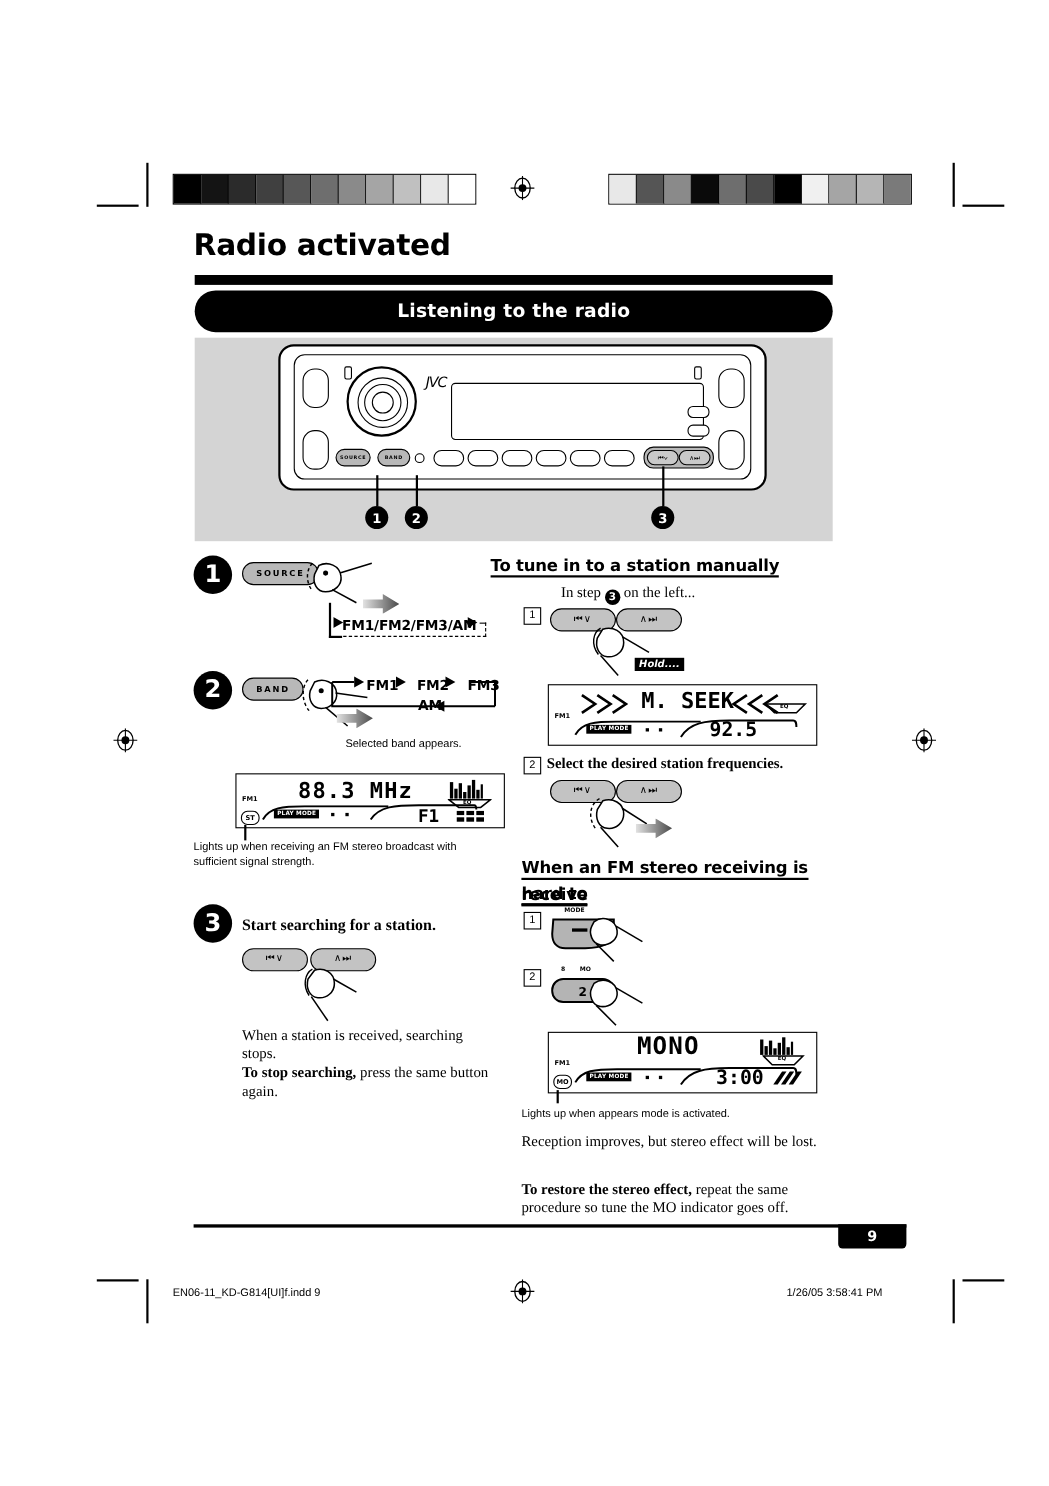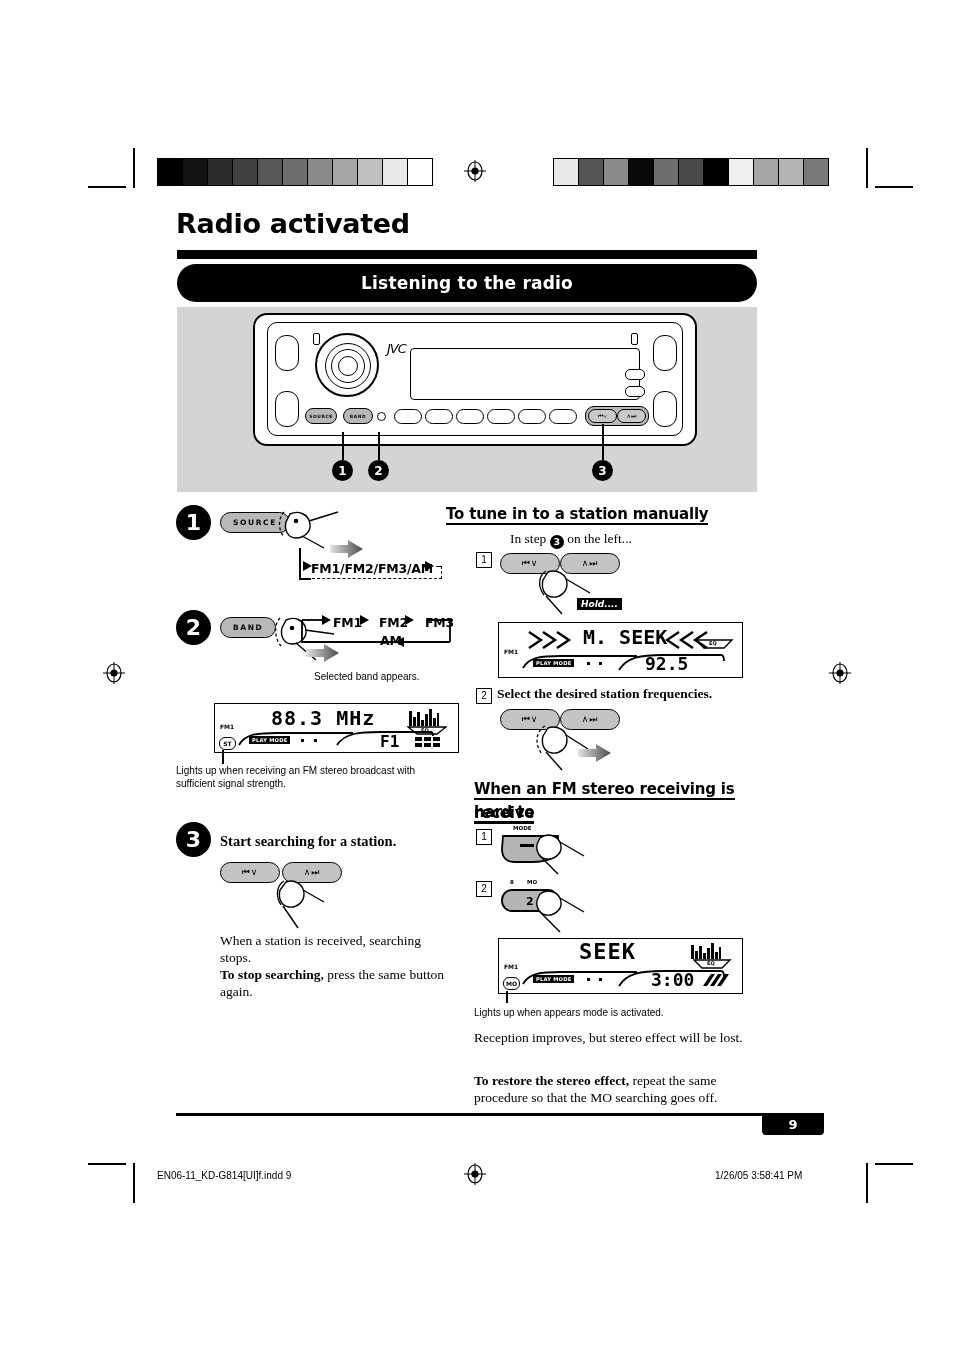--- a/index.html
+++ b/index.html
@@ -446,21 +446,21 @@
   <rect x="2" y="2" width="56" height="21" rx="10" fill="#b4b4b4" stroke="#000" stroke-width="1.8"></rect>
   <text x="26" y="17" font-family="DejaVu Sans, sans-serif" font-size="11" font-weight="bold" fill="#000">2</text>
 </svg>
 <svg class="finger abs" style="left:528px;top:886px;" width="70" height="48" viewBox="0 0 70 48">
   <path d="M12 8 C20 2 32 6 33 16 C34 24 26 30 18 29 C10 28 7 18 10 12 Z" fill="#fff" stroke="#000" stroke-width="1.4"></path>
   <path d="M32 12 L56 26" stroke="#000" stroke-width="1.4" fill="none"></path>
   <path d="M14 28 L32 46" stroke="#000" stroke-width="1.4" fill="none"></path>
 </svg>
 
 <div class="lcd" style="left:498px;top:938px;width:243px;height:54px;">
-  <div class="lcd-main" style="left:80px;top:0px;font-size:22px;letter-spacing:1px;">SEEK</div>
+  <div class="lcd-main" style="left:80px;top:0px;font-size:22px;letter-spacing:1px;">MONO</div>
   <div class="lcd-small" style="left:5px;top:25px;line-height:.95;white-space:pre;">FM1</div>
   <div class="stbadge" style="left:4px;top:38px;">MO</div>
   <svg class="abs" style="left:22px;top:32px;" width="118" height="14" viewBox="0 0 118 14">
       <path d="M2 13 C8 2 20 1 40 1 L116 1" stroke="#000" stroke-width="1.8" fill="none"></path>
     </svg>
   <div class="playmode" style="left:34px;top:36px;">PLAY MODE</div>
   <div class="abs" style="left:88px;top:39px;width:3px;height:3px;background:#000;"></div>
   <div class="abs" style="left:100px;top:39px;width:3px;height:3px;background:#000;"></div>
   <svg class="abs" style="left:118px;top:30px;" width="110" height="18" viewBox="0 0 110 18">
       <path d="M2 17 C10 4 24 2 46 2 L104 2 C107 2 107 5 107 8" stroke="#000" stroke-width="1.8" fill="none"></path>
@@ -483,19 +483,19 @@
   <svg class="abs" style="left:202px;top:34px;" width="30" height="16" viewBox="0 0 30 16">
     <path d="M2 13 L10 1 L14 1 L6 13 Z" fill="#000"></path>
       <path d="M9 13 L17 1 L21 1 L13 13 Z" fill="#000"></path>
       <path d="M16 13 L24 1 L28 1 L20 13 Z" fill="#000"></path>
   </svg>
 </div>
 <div class="leader-d abs" style="left:506px;top:991px;height:12px;"></div>
 <div class="sanstext abs" style="left:474px;top:1006px;width:290px;">Lights up when appears mode is activated.</div>
 <div class="bodytext abs" style="left:474px;top:1029px;width:280px;">Reception improves, but stereo effect will be lost.</div>
 <div class="bodytext abs" style="left:474px;top:1072px;width:292px;">
-  <span class="boldserif">To restore the stereo effect,</span><span> repeat the same procedure so that the MO searching goes off.</span>
+  <span class="boldserif">To restore the stereo effect,</span><span> repeat the same procedure so tune the MO indicator goes off.</span>
 </div>
 
 <div class="footrule"></div>
 <div class="pagetab">9</div>
 <div class="footmeta" style="left:157px;top:1170px;">EN06-11_KD-G814[UI]f.indd   9</div>
 <div class="footmeta" style="left:715px;top:1170px;">1/26/05   3:58:41 PM</div>
 
 </body></html>

